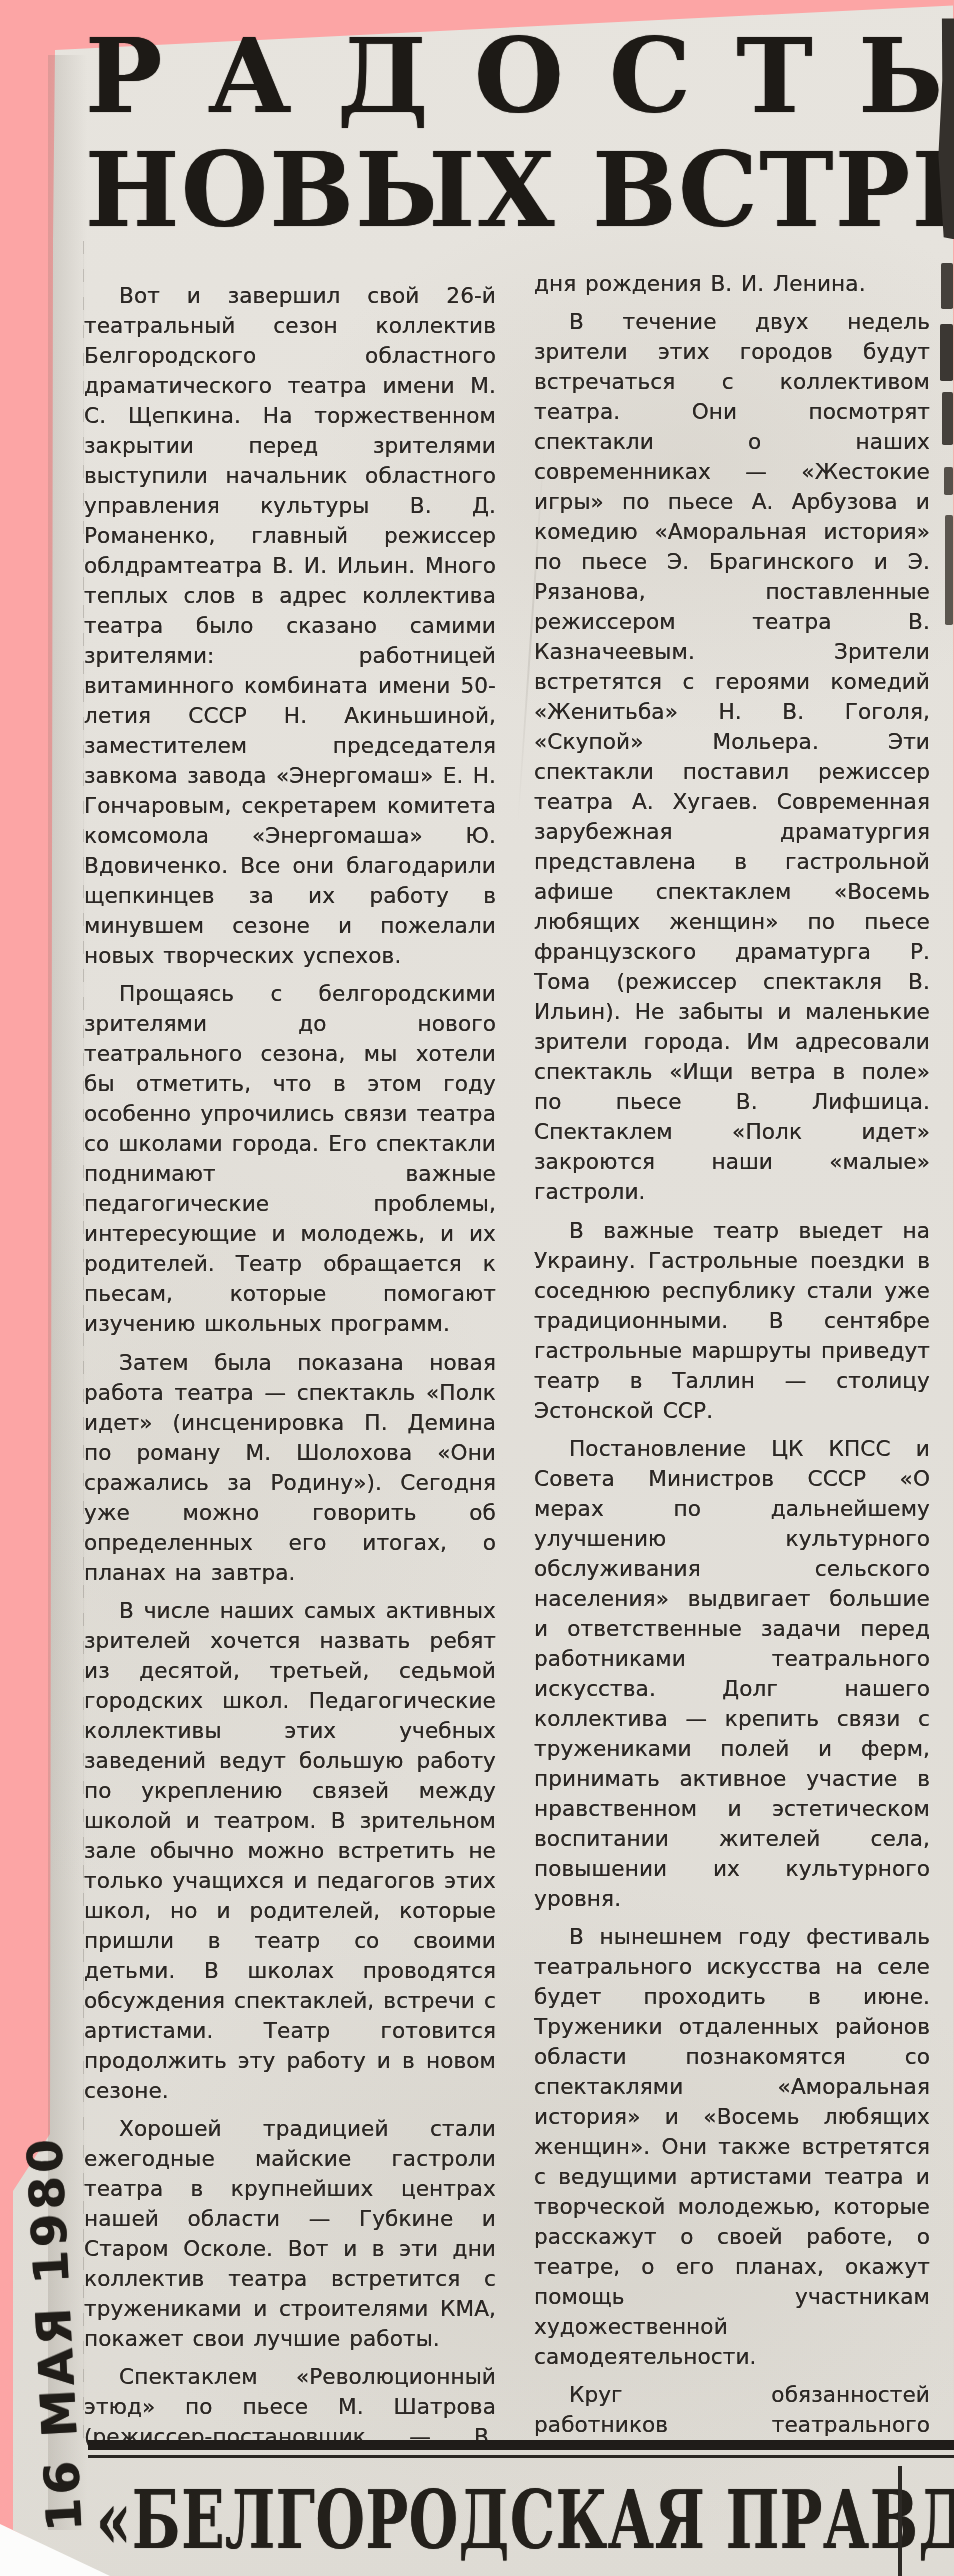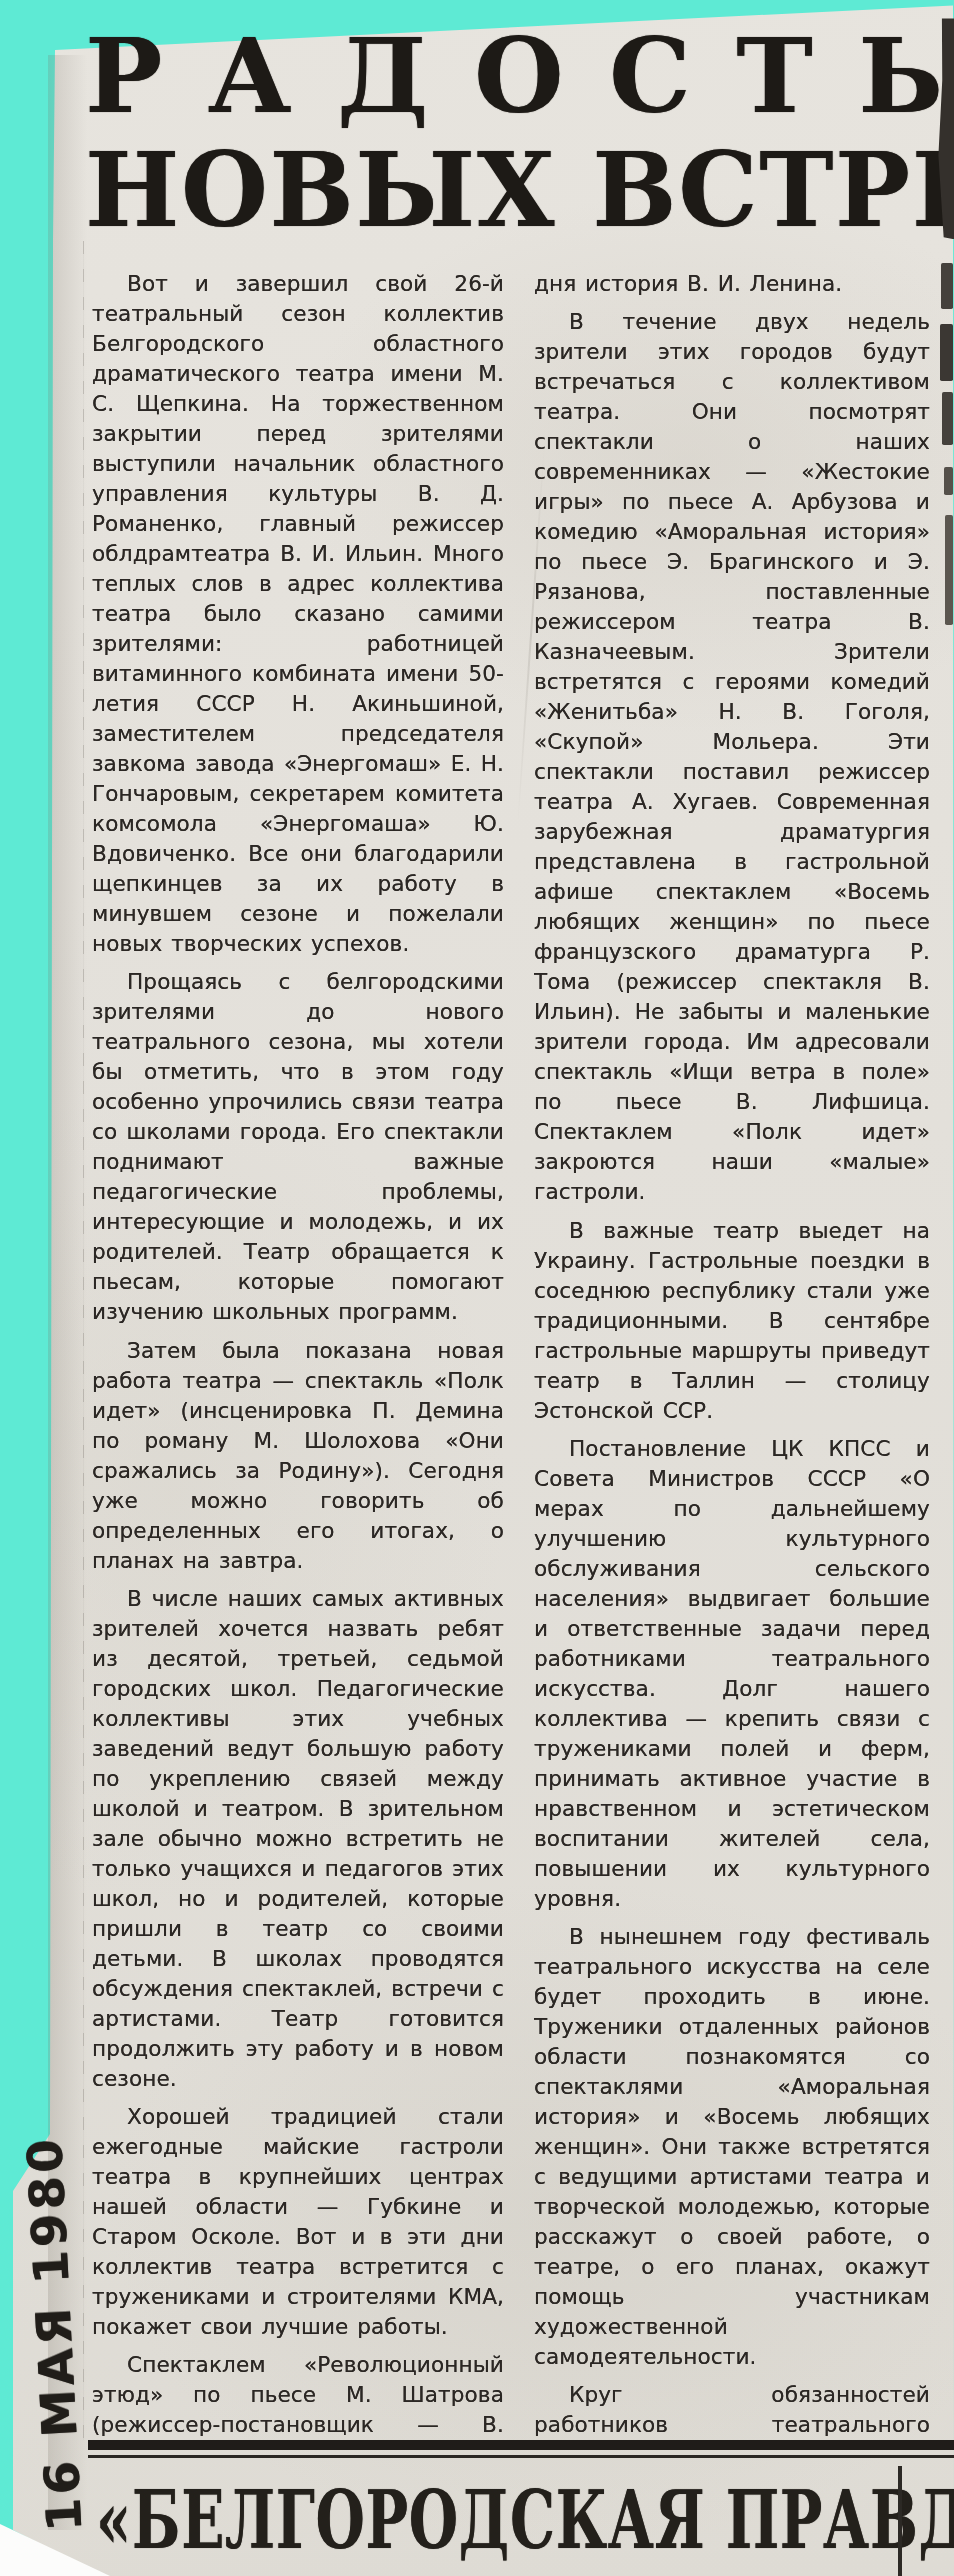--- a/index.html
+++ b/index.html
@@ -4,21 +4,21 @@
 <style>
   html, body { margin: 0; padding: 0; }
   body {
     width: 954px; height: 2576px;
     background: #fdfdfc;
     font-family: "DejaVu Sans", sans-serif;
     overflow: hidden;
   }
   .scan {
     position: relative; width: 954px; height: 2576px;
-    background: #5eead4;
+    background: #fca5a5;
   }
   
   .paper {
     position: absolute; inset: 0;
     background:
       radial-gradient(ellipse 570px 386px at 72% 18%, rgba(203,198,188,0.38), transparent 70%),
       radial-gradient(ellipse 478px 589px at 18% 58%, rgba(210,206,196,0.32), transparent 70%),
       radial-gradient(ellipse 662px 478px at 60% 86%, rgba(199,195,185,0.32), transparent 70%),
       linear-gradient(176deg, #e7e4de 0%, #e3e0da 45%, #dedbd4 100%);
     clip-path: polygon(55px 50px, 953px 5.5px, 954px 2576px, 103px 2576px, 13px 2530px, 13px 2191px, 50px 2134px, 53px 241px);
@@ -51,21 +51,21 @@
 
   
   .col {
     position: absolute; top: 269px;
     font-size: 21.6px; line-height: 30px;
     color: #2b2724;
     text-align: justify;
     letter-spacing: 0.1px; word-spacing: 1.8px;
     text-shadow: 0 0 0.6px rgba(45,40,35,0.85);
   }
-  .col1 { left: 92px; width: 412px; height: 2171px; overflow: hidden; }
+  .col1 { left: 84px; width: 412px; height: 2171px; overflow: hidden; margin-top: 12px; }
   .col2 { left: 534px; width: 396px; height: 2171px; overflow: hidden; }
   .col p { margin: 0 0 8.3px 0; text-indent: 35px; }
   .col p.noindent { text-indent: 0; }
 
   
   .rule-thick { position: absolute; left: 88px; top: 2440px; width: 866px; height: 10px; background: #1f1c19; }
   .rule-thin  { position: absolute; left: 88px; top: 2455px; width: 866px; height: 2.8px;  background: #2a2723; }
   .banner {
     position: absolute; left: 96px; top: 2475px; margin: 0;
     font-family: "DejaVu Serif", serif; font-weight: 700;
@@ -122,21 +122,21 @@
   <div class="col col1">
     <p>Вот и завершил свой 26-й театральный сезон коллектив Белгородского областного драматического театра имени М. С. Щепкина. На торжественном закрытии перед зрителями выступили начальник областного управления культуры В. Д. Романенко, главный режиссер облдрамтеатра В. И. Ильин. Много теплых слов в адрес коллектива театра было сказано самими зрителями: работницей витаминного комбината имени 50-летия СССР Н. Акиньшиной, заместителем председателя завкома завода «Энергомаш» Е. Н. Гончаровым, секретарем комитета комсомола «Энергомаша» Ю. Вдовиченко. Все они благодарили щепкинцев за их работу в минувшем сезоне и пожелали новых творческих успехов.</p>
     <p>Прощаясь с белгородскими зрителями до нового театрального сезона, мы хотели бы отметить, что в этом году особенно упрочились связи театра со школами города. Его спектакли поднимают важные педагогические проблемы, интересующие и молодежь, и их родителей. Театр обращается к пьесам, которые помогают изучению школьных программ.</p>
     <p>Затем была показана новая работа театра — спектакль «Полк идет» (инсценировка П. Демина по роману М. Шолохова «Они сражались за Родину»). Сегодня уже можно говорить об определенных его итогах, о планах на завтра.</p>
     <p>В числе наших самых активных зрителей хочется назвать ребят из десятой, третьей, седьмой городских школ. Педагогические коллективы этих учебных заведений ведут большую работу по укреплению связей между школой и театром. В зрительном зале обычно можно встретить не только учащихся и педагогов этих школ, но и родителей, которые пришли в театр со своими детьми. В школах проводятся обсуждения спектаклей, встречи с артистами. Театр готовится продолжить эту работу и в новом сезоне.</p>
     <p>Хорошей традицией стали ежегодные майские гастроли театра в крупнейших центрах нашей области — Губкине и Старом Осколе. Вот и в эти дни коллектив театра встретится с тружениками и строителями КМА, покажет свои лучшие работы.</p>
     <p>Спектаклем «Революционный этюд» по пьесе М. Шатрова (режиссер-постановщик — В. Ильин, художники — Г. Крутинский и Л. Шумакова) театр уже открыл гастроли в Старом Осколе. Спектакль посвящен 110-й годовщине со</p>
   </div>
 
   <div class="col col2">
-    <p class="noindent">дня история В. И. Ленина.</p>
+    <p class="noindent">дня рождения В. И. Ленина.</p>
     <p>В течение двух недель зрители этих городов будут встречаться с коллективом театра. Они посмотрят спектакли о наших современниках — «Жестокие игры» по пьесе А. Арбузова и комедию «Аморальная история» по пьесе Э. Брагинского и Э. Рязанова, поставленные режиссером театра В. Казначеевым. Зрители встретятся с героями комедий «Женитьба» Н. В. Гоголя, «Скупой» Мольера. Эти спектакли поставил режиссер театра А. Хугаев. Современная зарубежная драматургия представлена в гастрольной афише спектаклем «Восемь любящих женщин» по пьесе французского драматурга Р. Тома (режиссер спектакля В. Ильин). Не забыты и маленькие зрители города. Им адресовали спектакль «Ищи ветра в поле» по пьесе В. Лифшица. Спектаклем «Полк идет» закроются наши «малые» гастроли.</p>
     <p>В важные театр выедет на Украину. Гастрольные поездки в соседнюю республику стали уже традиционными. В сентябре гастрольные маршруты приведут театр в Таллин — столицу Эстонской ССР.</p>
     <p>Постановление ЦК КПСС и Совета Министров СССР «О мерах по дальнейшему улучшению культурного обслуживания сельского населения» выдвигает большие и ответственные задачи перед работниками театрального искусства. Долг нашего коллектива — крепить связи с тружениками полей и ферм, принимать активное участие в нравственном и эстетическом воспитании жителей села, повышении их культурного уровня.</p>
     <p>В нынешнем году фестиваль театрального искусства на селе будет проходить в июне. Труженики отдаленных районов области познакомятся со спектаклями «Аморальная история» и «Восемь любящих женщин». Они также встретятся с ведущими артистами театра и творческой молодежью, которые расскажут о своей работе, о театре, о его планах, окажут помощь участникам художественной самодеятельности.</p>
     <p>Круг обязанностей работников театрального искусства очень широк, возможности в идейном, нравственном и эстетическом воспитании советских людей огромны. И коллектив театра считает своим долгом с честью выполнять эти почетные обязанности.</p>
 
   </div>
 
   <div class="rule-thick"></div>
   <div class="rule-thin"></div>

